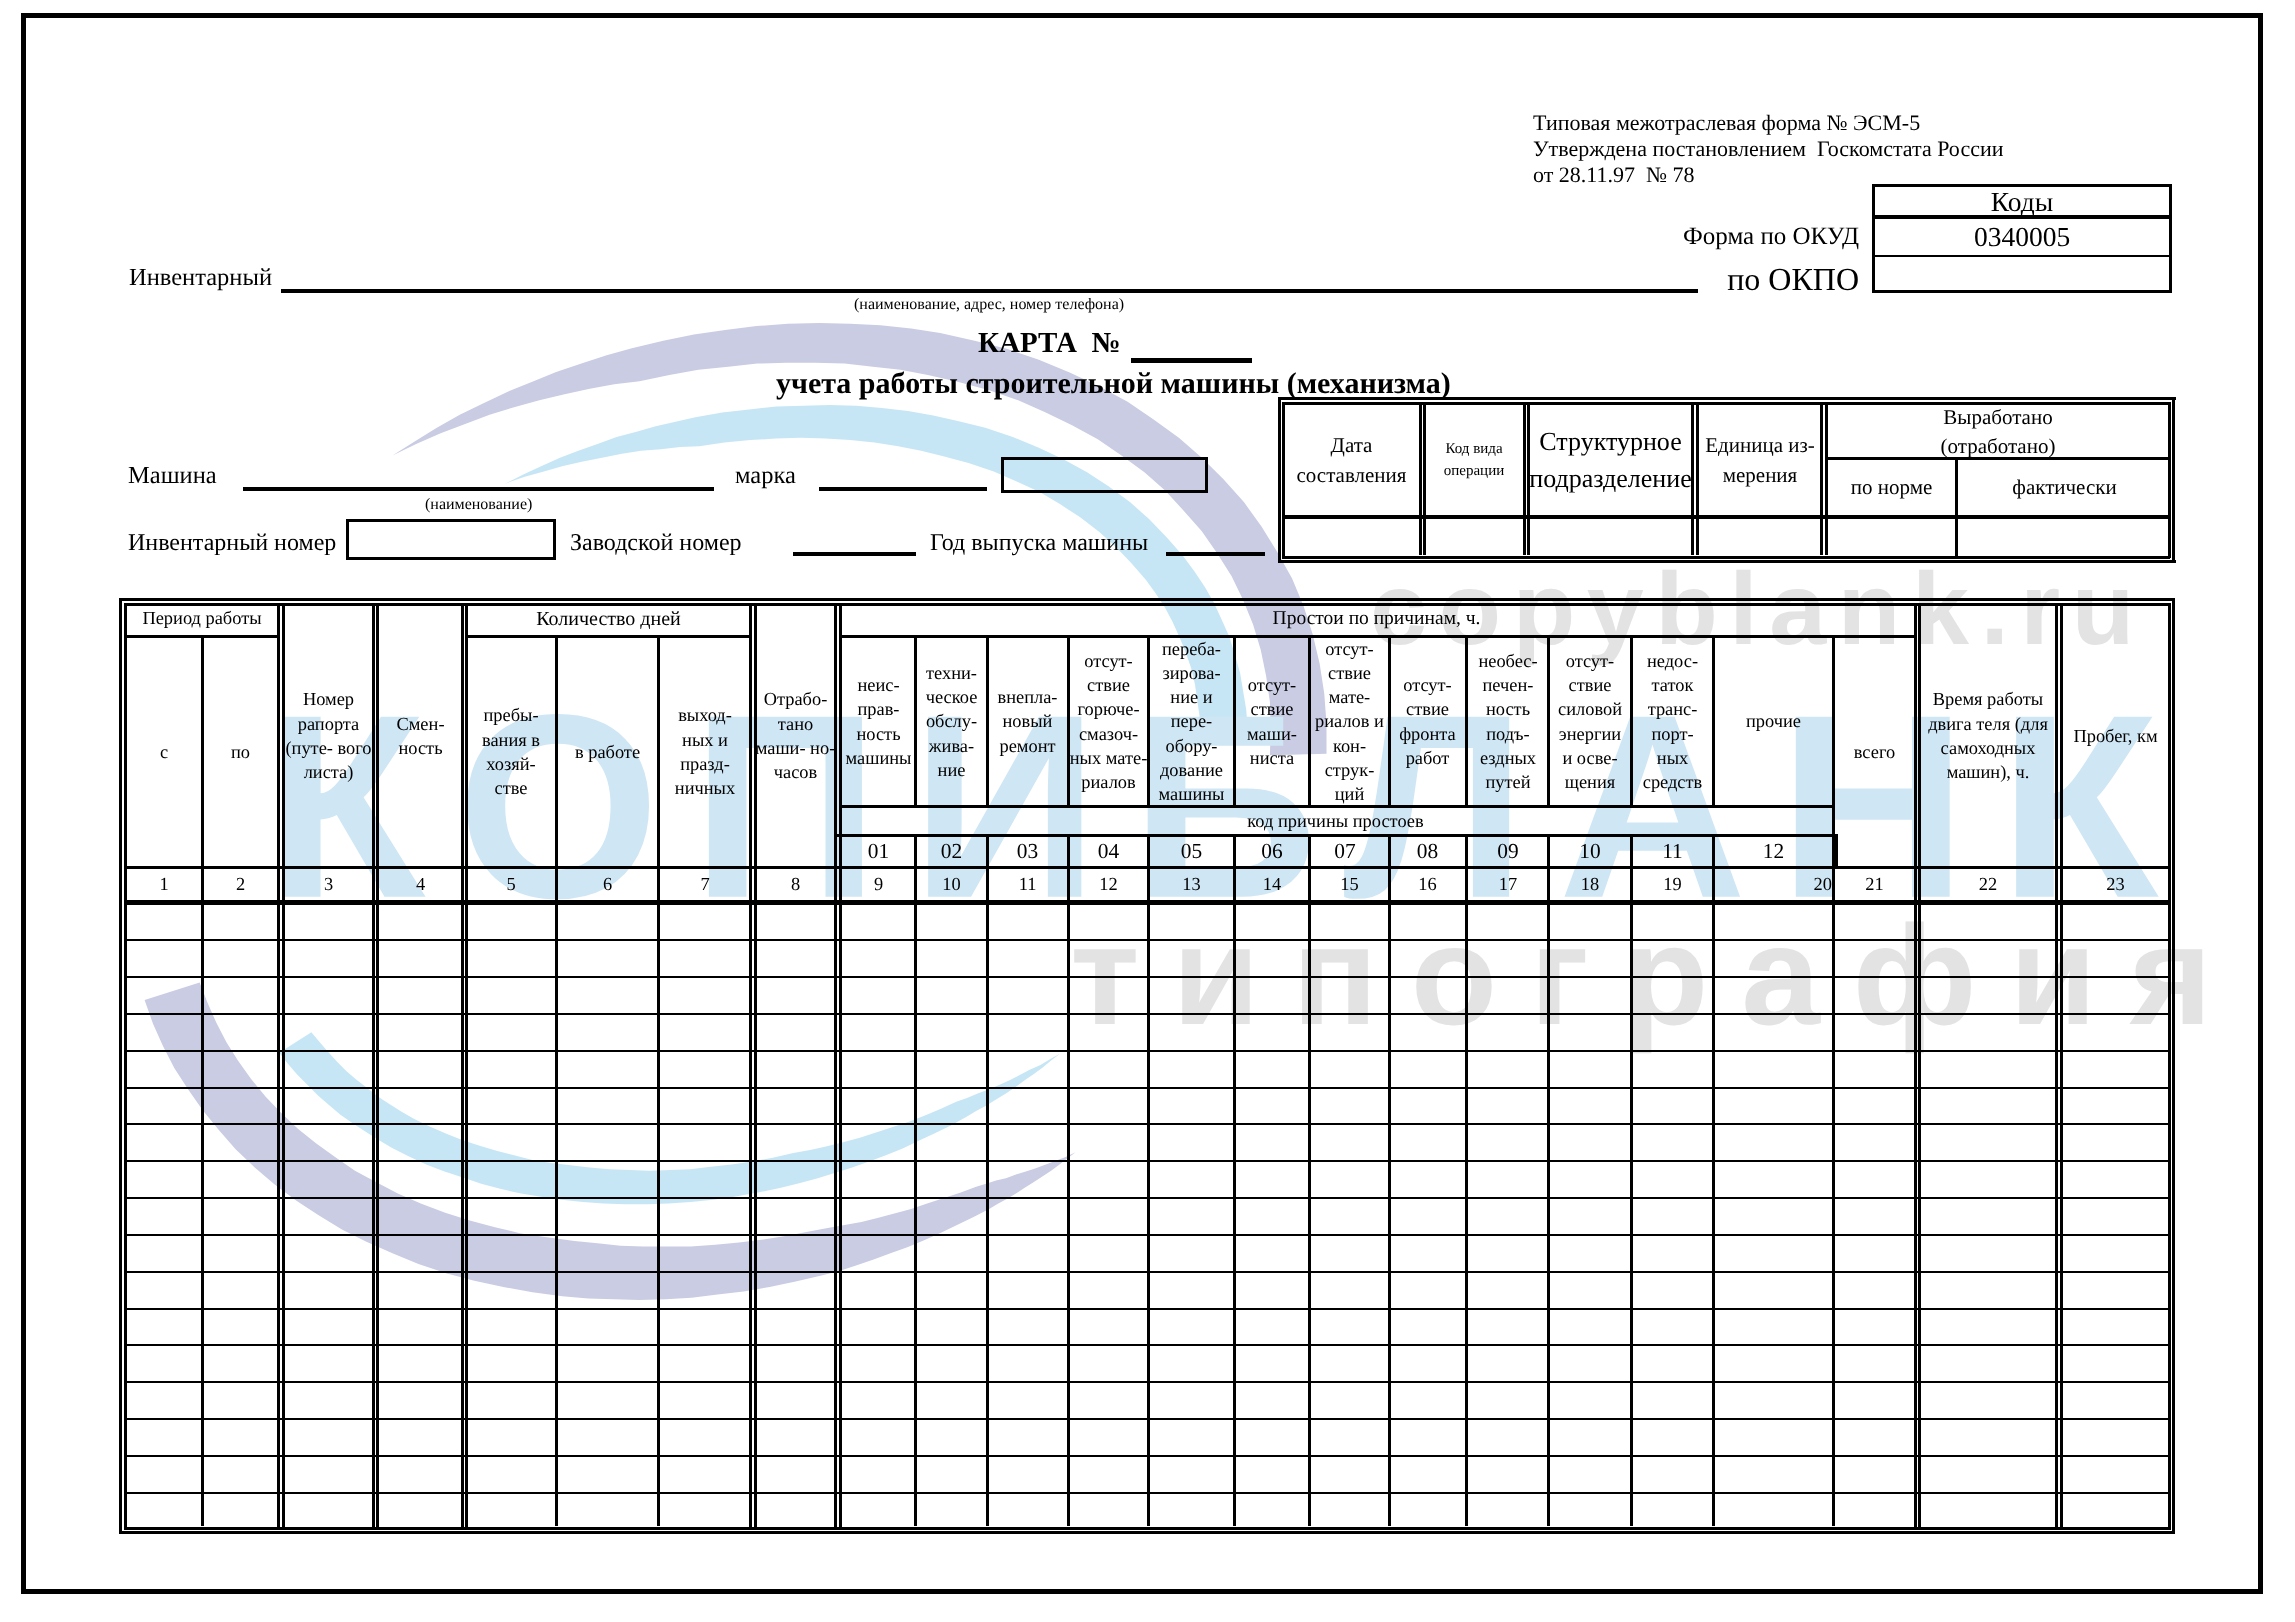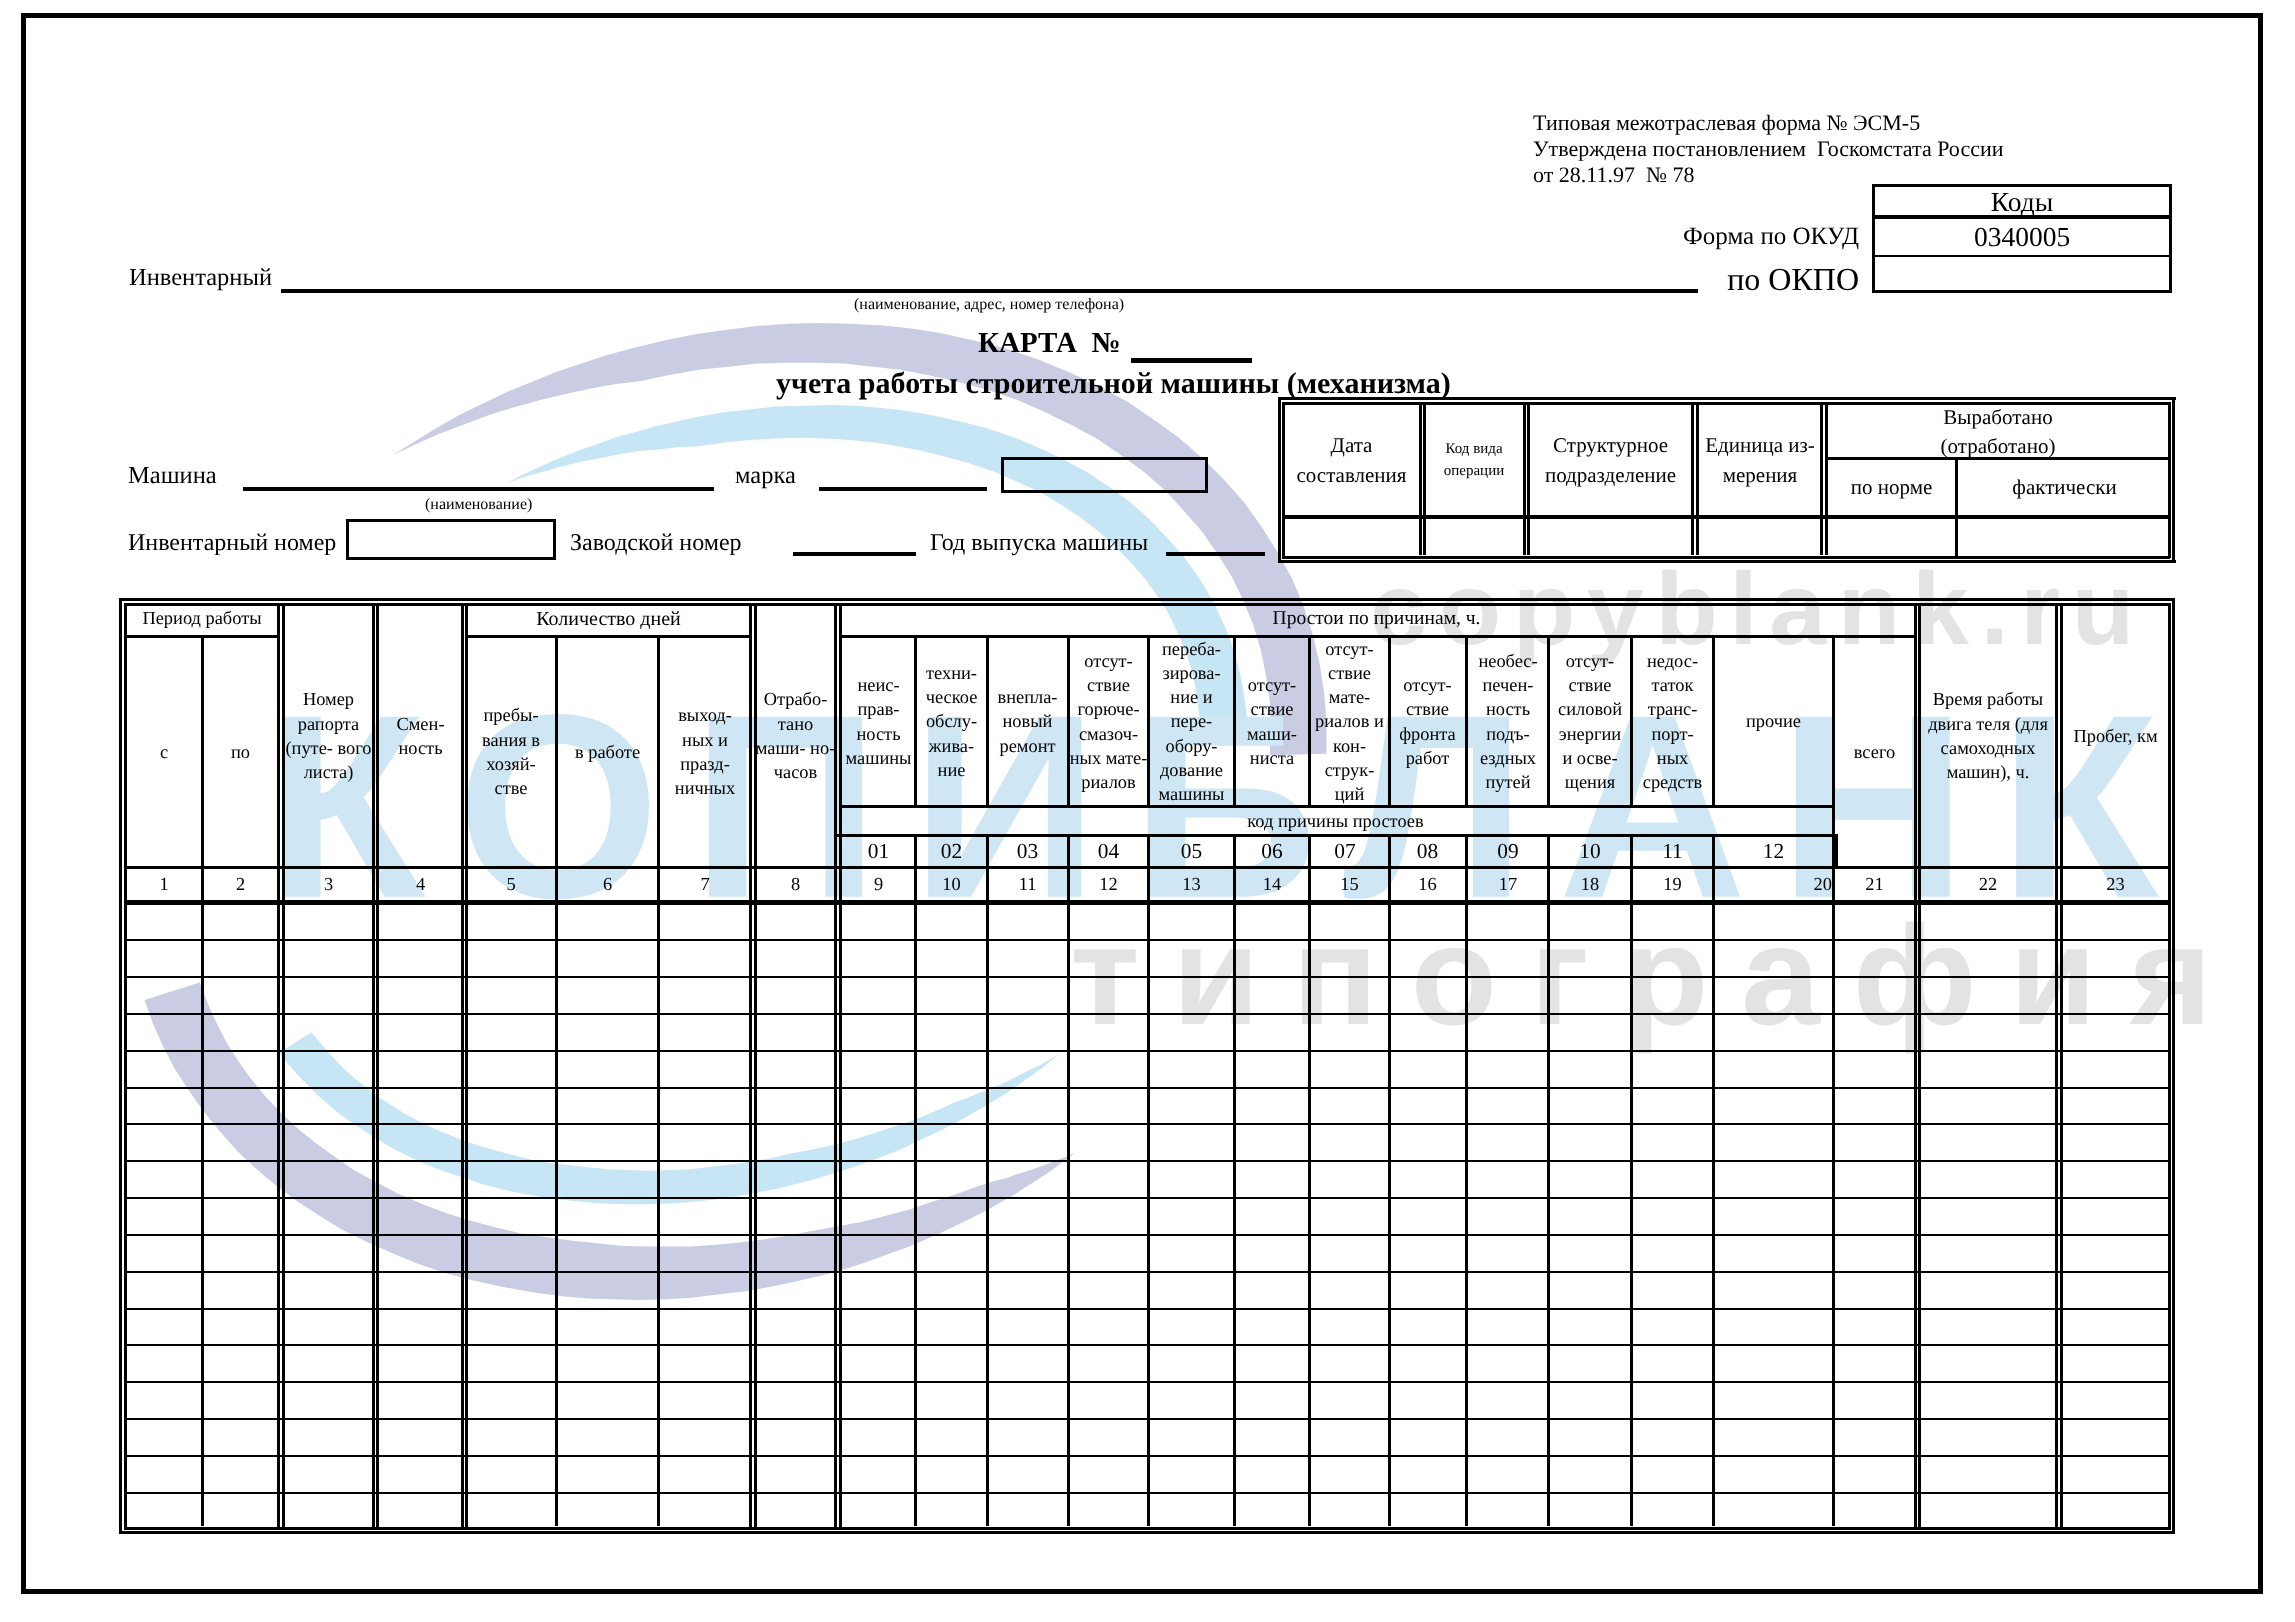--- a/index.html
+++ b/index.html
@@ -106,21 +106,21 @@
 <div class="ln" style="left:1955px;top:457px;width:3.1px;height:99px;"></div>
 <div class="ln" style="left:1825px;top:457px;width:343px;height:3.1px;"></div>
 <div class="cell" style="left:1285px;top:406px;width:133px;height:109px;font-size:21px;line-height:1.42;">
         <span>Дата
 составления</span>
       </div>
 <div class="cell" style="left:1426px;top:406px;width:96px;height:109px;font-size:15px;line-height:1.42;">
         <span>Код вида
 операции</span>
       </div>
-<div class="cell" style="left:1530px;top:406px;width:161px;height:109px;font-size:21px;line-height:1.42;border-radius:27px;">
+<div class="cell" style="left:1530px;top:406px;width:161px;height:109px;font-size:26px;line-height:1.42;border-radius:27px;">
         <span>Структурное
 подразделение</span>
       </div>
 <div class="cell" style="left:1699px;top:406px;width:122px;height:109px;font-size:21px;line-height:1.42;">
         <span>Единица из-
 мерения</span>
       </div>
 <div class="cell" style="left:1828px;top:406px;width:340px;height:51px;font-size:21px;line-height:1.36;">
         <span>Выработано
 (отработано)</span>

